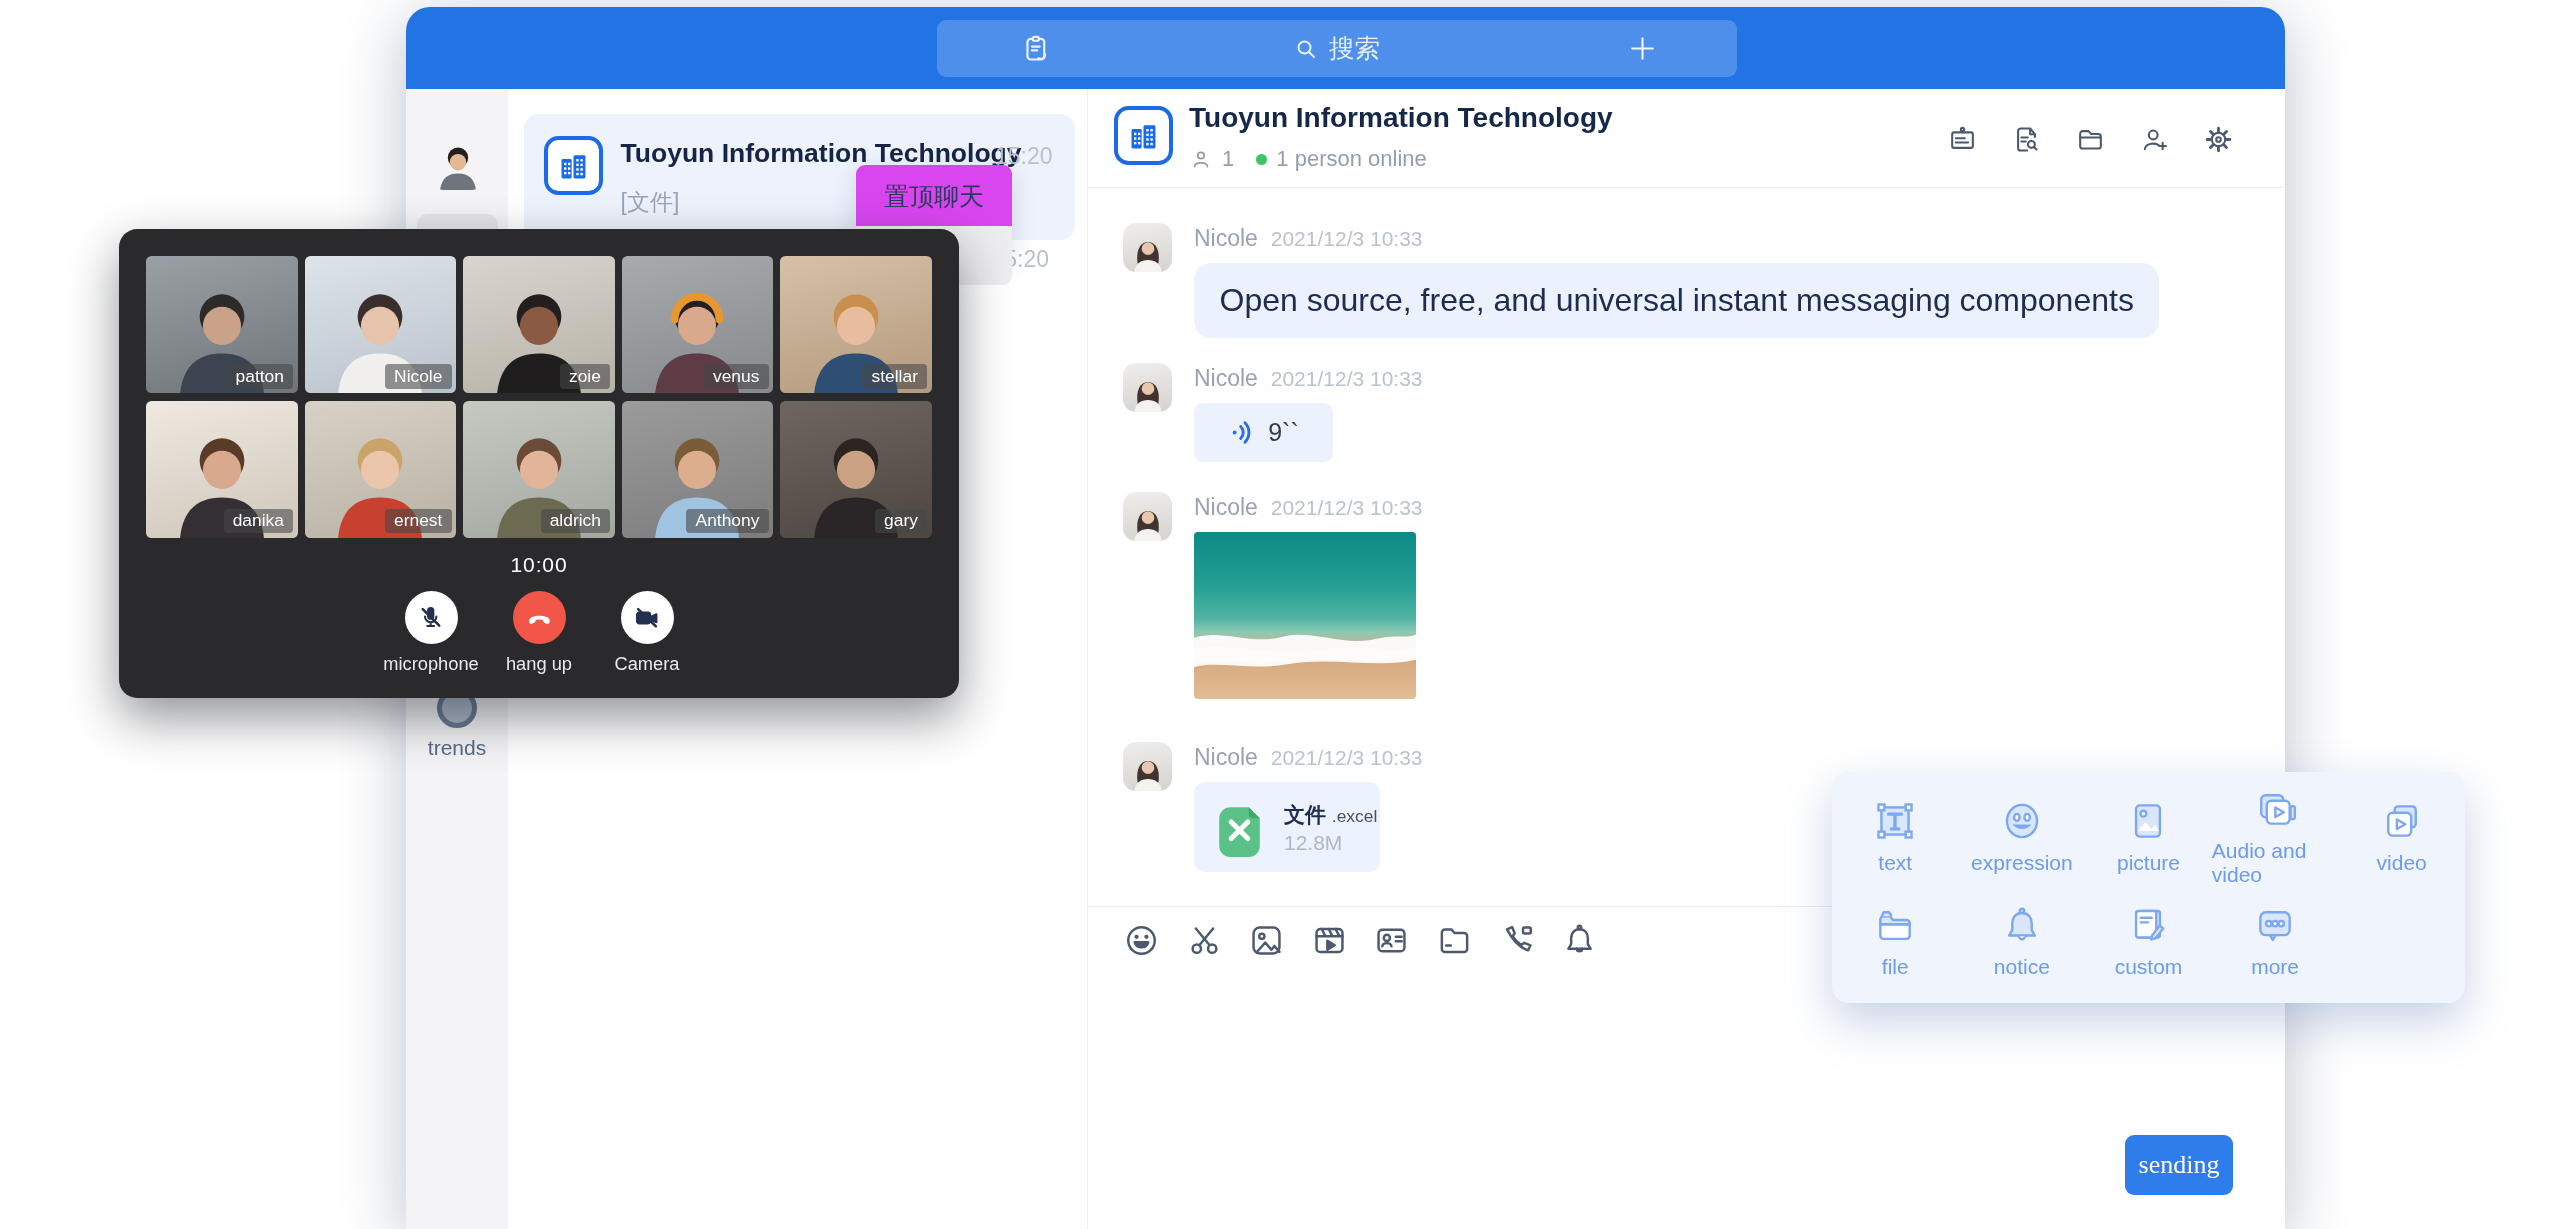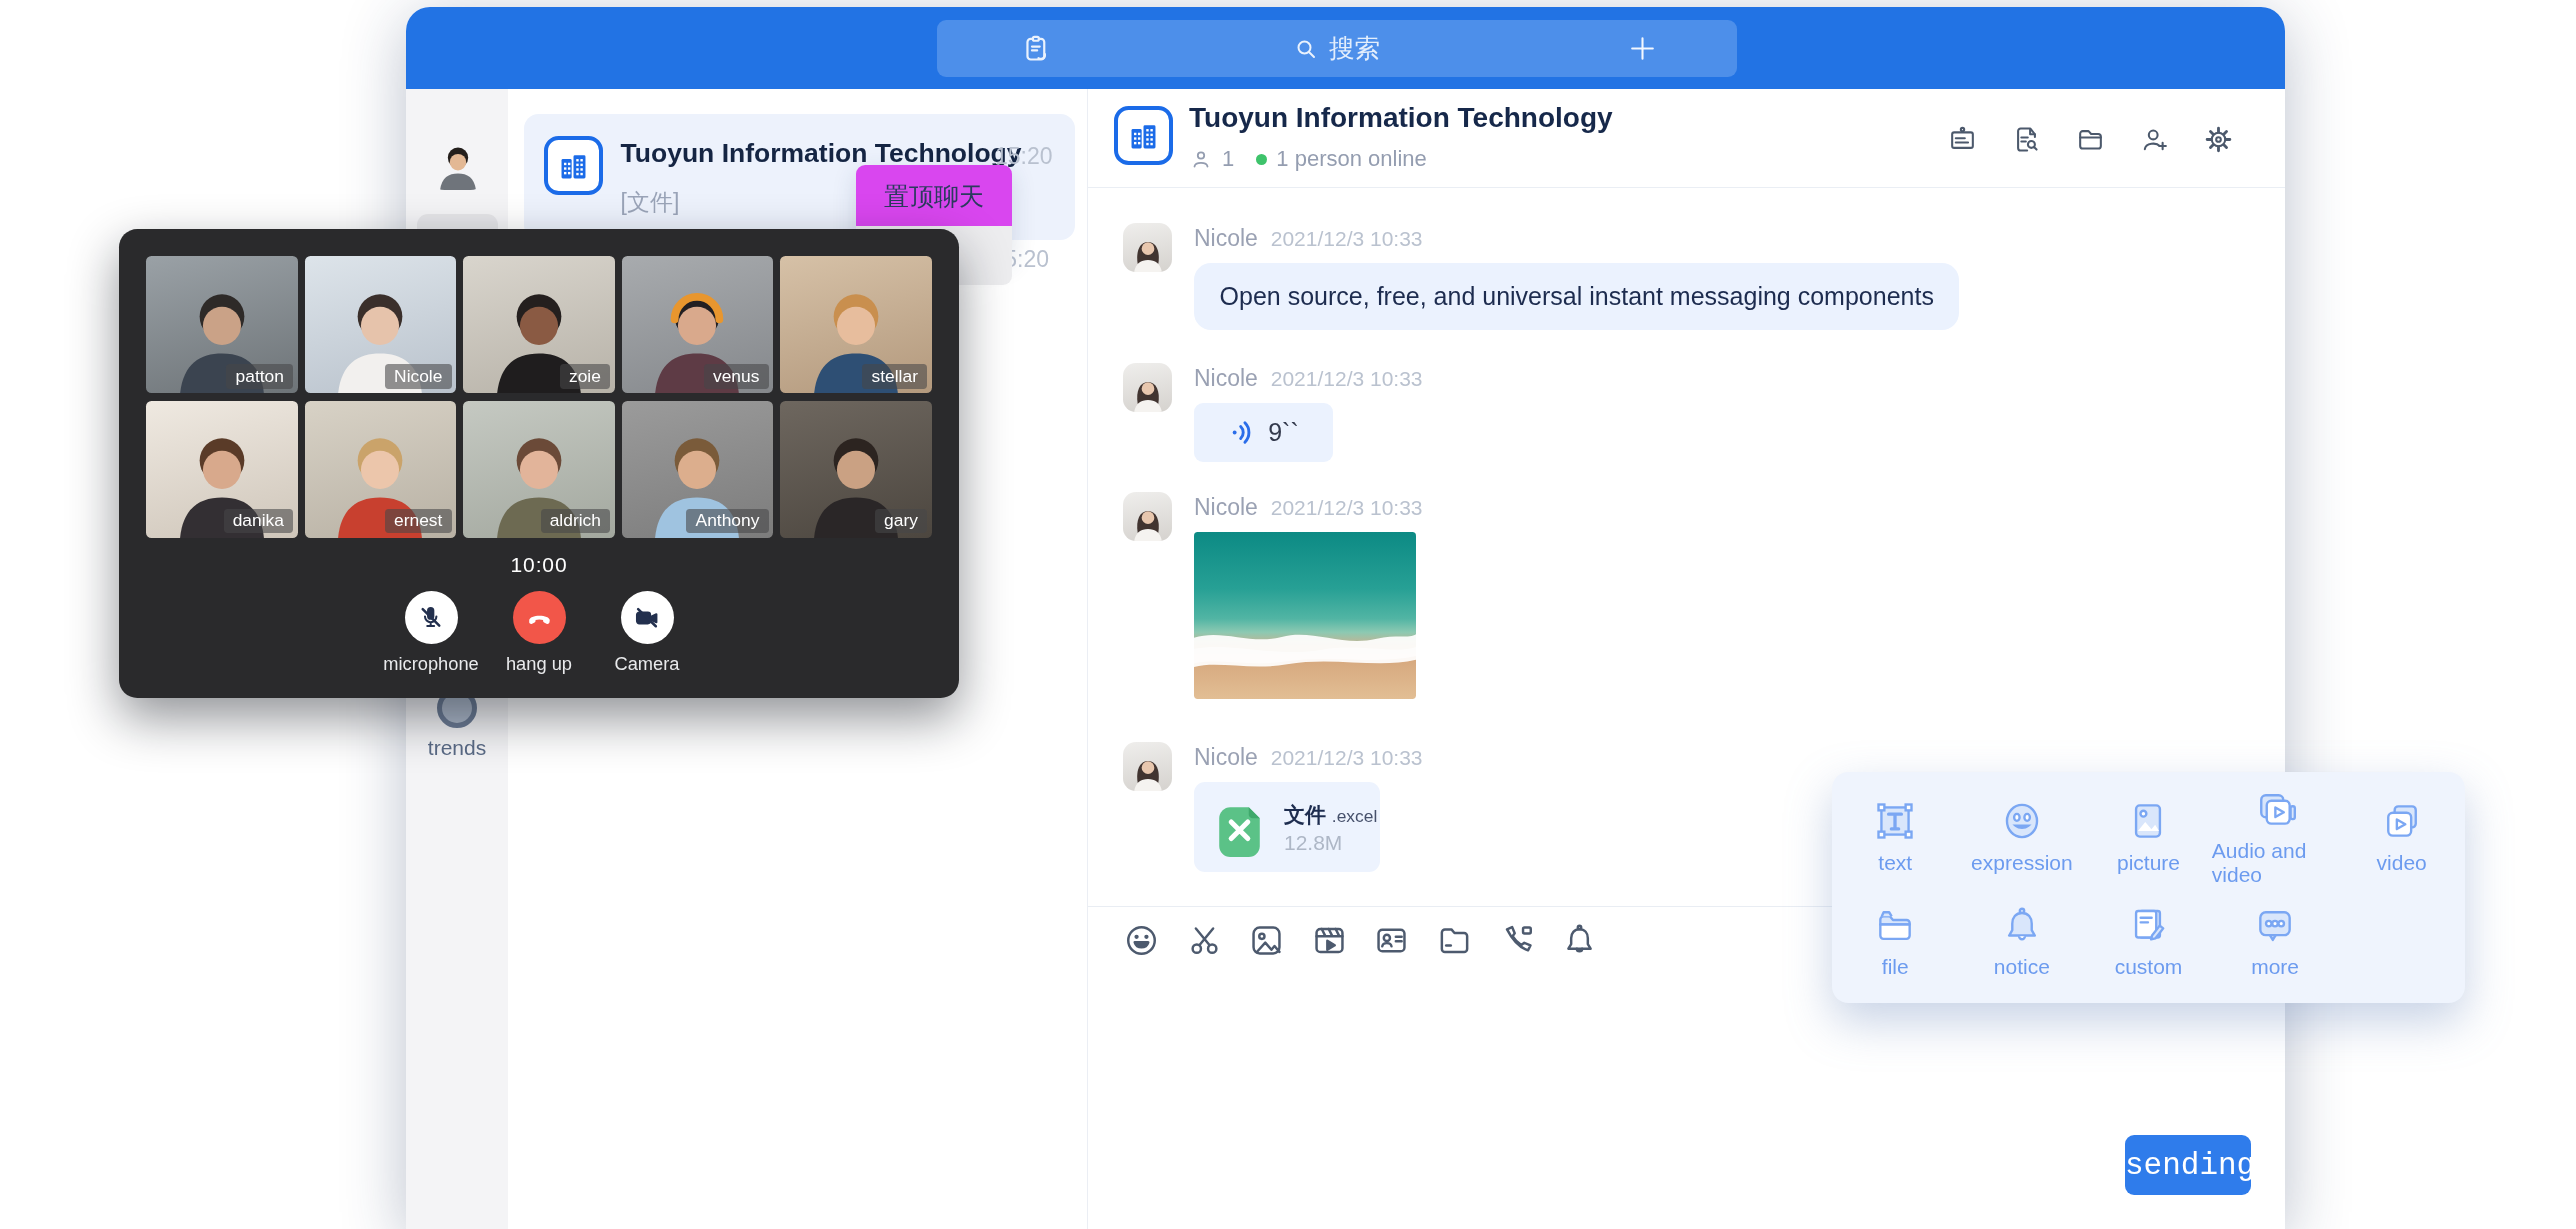--- a/index.html
+++ b/index.html
@@ -99,21 +99,21 @@
   
   .msg { position:absolute; left:35px; }
   .msg .avatarbox { position:absolute; left:0; top:0; width:49px; height:49px;
     border-radius:12.8px; overflow:hidden;
     background:linear-gradient(170deg,var(--b1),var(--b2)); }
   .msg .meta { position:absolute; left:71px; top:1.8px; white-space:nowrap; }
   .msg .sender { font-size:23px; color:#9AA1B3; }
   .msg .mtime { font-size:21px; color:#BAC2CF; margin-left:12.8px; }
   .msg .content { position:absolute; left:71px; top:40px; }
   .bubble { display:inline-block; background:#EBF2FE; border-radius:17px;
-    padding:19px 25.6px; font-size:25px; color:#1D2C4F; white-space:nowrap; }
+    padding:19px 25.6px; font-size:32px; color:#1D2C4F; white-space:nowrap; }
   .voice-bubble { width:139px; height:59px; background:#EBF2FE; border-radius:9.1px;
     display:flex; align-items:center; justify-content:center; gap:11px;
     font-size:25px; color:#333a4d; }
   .img-msg { width:222px; height:167px; border-radius:3.7px; overflow:hidden;
     position:relative;
     background:linear-gradient(180deg,#0C8A84 0%,#27A095 34%,#52B5A4 52%,
       #8CC9B2 60%,#C2B493 67%,#D6A87E 76%,#E2BE94 100%); }
   .img-msg svg { position:absolute; left:0; top:0; width:100%; height:100%; }
   .file-bubble { width:186px; height:90px; background:#EDF3FE; border-radius:11px;
     position:relative; }
@@ -121,23 +121,23 @@
   .file-name { position:absolute; left:90px; top:18.3px; font-size:21px;
     color:#1D2C4F; font-weight:600; white-space:nowrap; }
   .file-ext { font-size:17.4px; color:#46506B; font-weight:400; }
   .file-size { position:absolute; left:90px; top:49px; font-size:21px; color:#AEB7C6; }
 
   
   .composer-divider { position:absolute; left:0; right:0; top:817px; height:0.9px;
     background:#E9EDF3; }
   .tool-row { position:absolute; left:35px; top:833px; display:flex; gap:25.6px; }
   .tool-row .ticon { width:37px; height:37px; cursor:pointer; }
-  .send-btn { position:absolute; left:1037px; top:1046px; width:126px; height:60px;
-    background:#2F7CEB; border:none; border-radius:9.1px; color:#fff; font-size:31px;
-    font-family:Liberation Mono, monospace; }
+  .send-btn { position:absolute; left:1037px; top:1046px; width:108px; height:60px;
+    background:#2F7CEB; border:none; border-radius:9.1px; color:#fff; font-size:26px;
+    font-family:Liberation Serif, serif; }
 
   
   .popup { position:absolute; left:1832px; top:772px; width:633px; height:231px;
     background:#EFF4FD; border-radius:16.5px; z-index:70;
     box-shadow:0 18.3px 46px rgba(110,140,190,.38);
     display:grid; grid-template-columns:repeat(5,1fr); grid-template-rows:1fr 1fr;
     padding:12.8px 0 9.1px; }
   .pitem { display:flex; flex-direction:column; align-items:center;
     justify-content:center; gap:7.3px; cursor:pointer; }
   .pitem .picon { width:44px; height:44px; }

